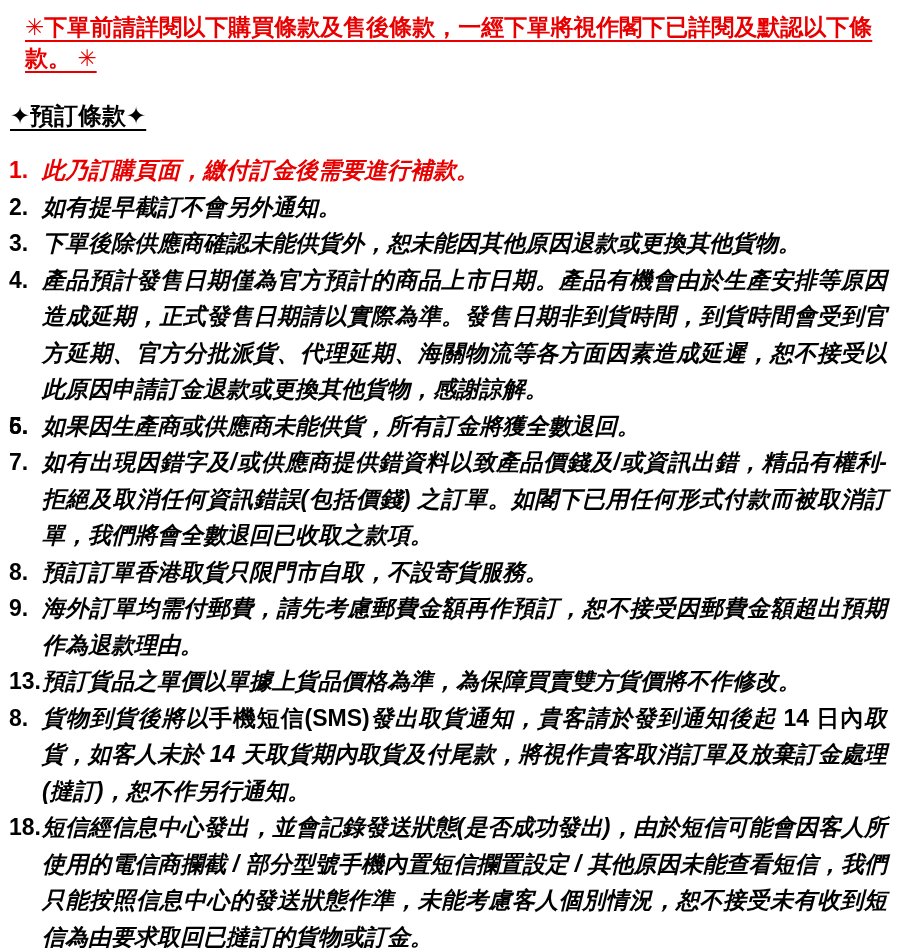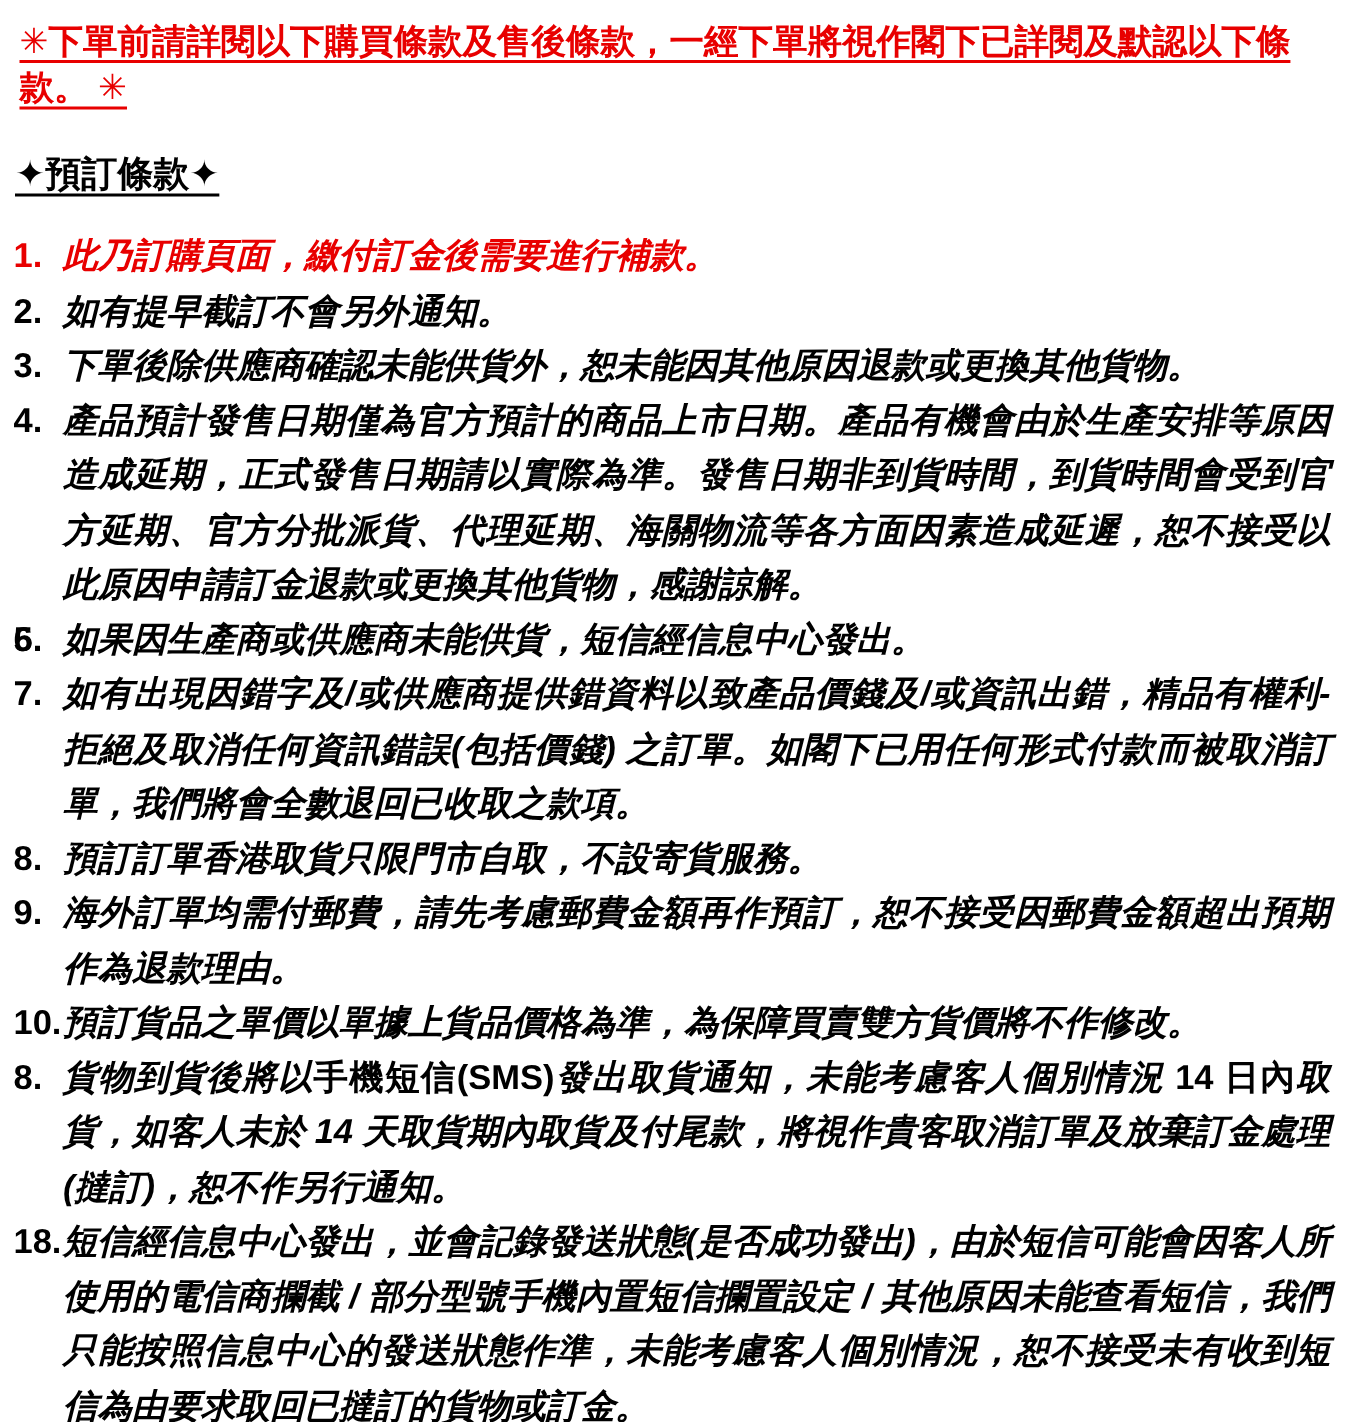--- a/index.html
+++ b/index.html
@@ -17,21 +17,21 @@
     color: #000000;
     background: #ffffff;
   }
   .notice {
     color: #e80000;
     font-size: 23px;
     line-height: 1.35;
     text-decoration: underline;
     text-decoration-thickness: 2px;
     text-underline-offset: 5px;
-    margin: 4px 0 0 5px;
+    margin: 4px 0 0 17px;
   }
   .section-title {
     display: inline-block;
     font-size: 24px;
     margin: 26px 4px 0 2px;
     text-decoration: underline;
     text-decoration-thickness: 2px;
     text-underline-offset: 5px;
   }
   ol.terms {
@@ -69,21 +69,21 @@
   <div>
     <span class="section-title">✦預訂條款✦</span>
   </div>
 
   <ol class="terms">
       <li class="term red"><span class="term-number">1.</span><span class="seg-normal">此乃訂購頁面，繳付訂金後需要進行補款。</span></li>
       <li class="term"><span class="term-number">2.</span><span class="seg-normal">如有提早截訂不會另外通知。</span></li>
       <li class="term"><span class="term-number">3.</span><span class="seg-normal">下單後除供應商確認未能供貨外，恕未能因其他原因退款或更換其他貨物。</span></li>
       <li class="term"><span class="term-number">4.</span><span class="seg-normal">產品預計發售日期僅為官方預計的商品上市日期。產品有機會由於生產安排等原因造成延期，正式發售日期請以實際為準。發售日期非到貨時間，到貨時間會受到官方延期、官方分批派貨、代理延期、海關物流等各方面因素造成延遲，恕不接受以此原因申請訂金退款或更換其他貨物，感謝諒解。</span></li>
       <li class="term"><span class="term-number">5.</span></li>
-      <li class="term"><span class="term-number">6.</span><span class="seg-normal">如果因生產商或供應商未能供貨，短信經信息中心發出。</span></li>
+      <li class="term"><span class="term-number">6.</span><span class="seg-normal">如果因生產商或供應商未能供貨，所有訂金將獲全數退回。</span></li>
       <li class="term"><span class="term-number">7.</span><span class="seg-normal">如有出現因錯字及/或供應商提供錯資料以致產品價錢及/或資訊出錯，精品有權利-拒絕及取消任何資訊錯誤(包括價錢) 之訂單。如閣下已用任何形式付款而被取消訂單，我們將會全數退回已收取之款項。</span></li>
       <li class="term"><span class="term-number">8.</span><span class="seg-normal">預訂訂單香港取貨只限門市自取，不設寄貨服務。</span></li>
       <li class="term"><span class="term-number">9.</span><span class="seg-normal">海外訂單均需付郵費，請先考慮郵費金額再作預訂，恕不接受因郵費金額超出預期作為退款理由。</span></li>
-      <li class="term"><span class="term-number">10.</span><span class="seg-normal">預訂貨品之單價以單據上貨品價格為準，為保障買賣雙方貨價將不作修改。</span></li>
-      <li class="term"><span class="term-number">8.</span><span class="seg-normal">貨物到貨後將以</span><span class="seg-red-underline">手機短信(SMS)</span><span class="seg-normal">發出取貨通知，未能考慮客人個別情況 </span><span class="seg-red-underline">14 日內</span><span class="seg-normal">取貨，如客人未於 14 天取貨期內取貨及付尾款，將視作貴客取消訂單及放棄訂金處理(撻訂)，恕不作另行通知。</span></li>
+      <li class="term"><span class="term-number">13.</span><span class="seg-normal">預訂貨品之單價以單據上貨品價格為準，為保障買賣雙方貨價將不作修改。</span></li>
+      <li class="term"><span class="term-number">8.</span><span class="seg-normal">貨物到貨後將以</span><span class="seg-red-underline">手機短信(SMS)</span><span class="seg-normal">發出取貨通知，貴客請於發到通知後起 </span><span class="seg-red-underline">14 日內</span><span class="seg-normal">取貨，如客人未於 14 天取貨期內取貨及付尾款，將視作貴客取消訂單及放棄訂金處理(撻訂)，恕不作另行通知。</span></li>
       <li class="term"><span class="term-number">18.</span><span class="seg-normal">短信經信息中心發出，並會記錄發送狀態(是否成功發出)，由於短信可能會因客人所使用的電信商攔截 / 部分型號手機內置短信攔置設定 / 其他原因未能查看短信，我們只能按照信息中心的發送狀態作準，未能考慮客人個別情況，恕不接受未有收到短信為由要求取回已撻訂的貨物或訂金。</span></li>
     </ol>
 </div>
 
 </body></html>

